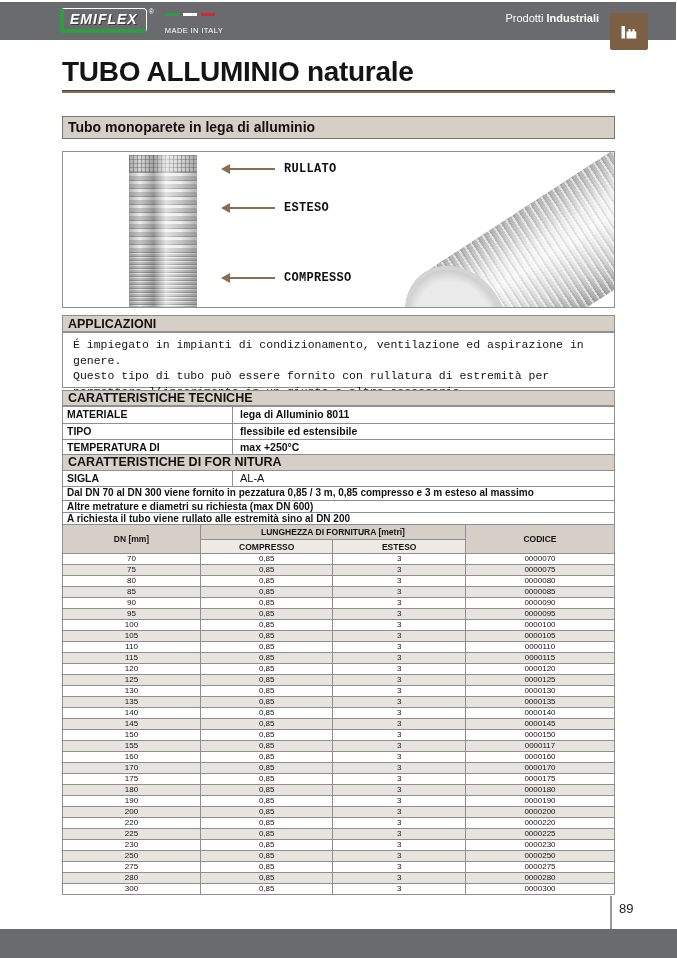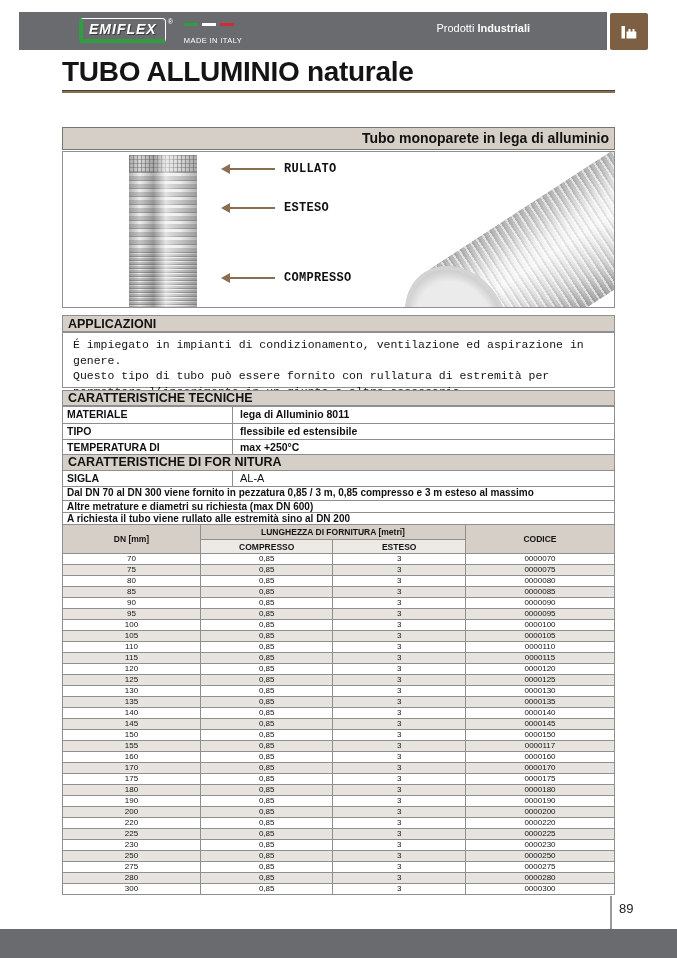--- a/index.html
+++ b/index.html
@@ -1,21 +1,21 @@
 <!DOCTYPE html>
 <html><head>
 <meta charset="utf-8">
 <style>
   * { margin:0; padding:0; box-sizing:border-box; }
   html,body { background:#9a9a9a; }
   body { font-family:"Liberation Sans", sans-serif; }
   .page { position:relative; width:677px; height:958px; background:#fff; overflow:hidden; margin:0 auto; }
 
   
-  .topbar { position:absolute; left:0; top:12px; width:588px; height:38px; background:#6a6b6e;margin-left:19px; }
+  .topbar { position:absolute; left:0; top:2px; width:676px; height:38px; background:#6a6b6e; }
   .emiflex-wrap { position:absolute; left:60px; top:6px; display:flex; align-items:flex-start; }
   .emiflex-box { border:1px solid #fff; border-left:4px solid #2f9e41; border-bottom:4px solid #2f9e41;
                  border-radius:4px; padding:2px 8px 2px 6px; color:#fff; font-weight:bold; font-style:italic;
                  font-size:14px; letter-spacing:1px; line-height:16px; text-shadow:1px 1px 0 #3a3a3a; }
   .reg { color:#fff; font-size:7px; margin-left:2px; }
   .made-in { margin-left:11px; padding-top:5px; }
   .flag { display:flex; gap:4px; height:3px; margin-bottom:3px; }
   .flag span { width:14px; height:3px; display:block; }
   .flag .f-green { background:#2f9e41; } .flag .f-white { background:#fff; } .flag .f-red { background:#cf2b36; }
   .made-in-text { color:#fff; font-size:7.5px; font-weight:normal; letter-spacing:0.4px; }
@@ -27,21 +27,21 @@
   
   .page-title { position:absolute; left:62px; top:56px; font-size:28px; font-weight:bold; color:#141414; letter-spacing:-0.3px; }
   .title-rule { position:absolute; left:62px; top:90px; width:553px; height:3px; background:#8b6d52; border-top:1px solid #4a4038; }
 
   
   .sec-header { position:absolute; left:62px; width:553px; background:#d6cfc7; border:1px solid #8f8f8f;
                 font-weight:bold; color:#111; padding:0 5px; }
   .boxed { position:absolute; left:62px; width:553px; border:1px solid #8f8f8f; background:#fff;font-family:Liberation Mono, monospace; }
 
   
-  .product-header { top:127px; height:23px; font-size:14px; line-height:21px; text-align:right; border-color:#77776f; }
+  .product-header { top:116px; height:23px; font-size:14px; line-height:21px; text-align:left; border-color:#77776f; }
   .image-box { top:151px; height:157px; overflow:hidden; }
   .tube-vertical { position:absolute; left:66px; top:3px; width:68px; height:154px; }
   .tv-rullato { height:17px; background-color:#d9d9d9;
     background-image:repeating-linear-gradient(90deg, rgba(80,80,80,.45) 0 1px, transparent 1px 4px),
                      repeating-linear-gradient(180deg, rgba(80,80,80,.35) 0 1px, transparent 1px 4px); }
   .tv-esteso { height:80px;
     background-image:repeating-linear-gradient(180deg, #9f9f9f 0 1px, #ededed 1px 4px, #c4c4c4 4px 8px); }
   .tv-compresso { height:57px;
     background-image:repeating-linear-gradient(180deg, #969696 0 1px, #ededed 1px 2px, #c0c0c0 2px 4px); }
   .tube-vertical::after { content:""; position:absolute; inset:0;

